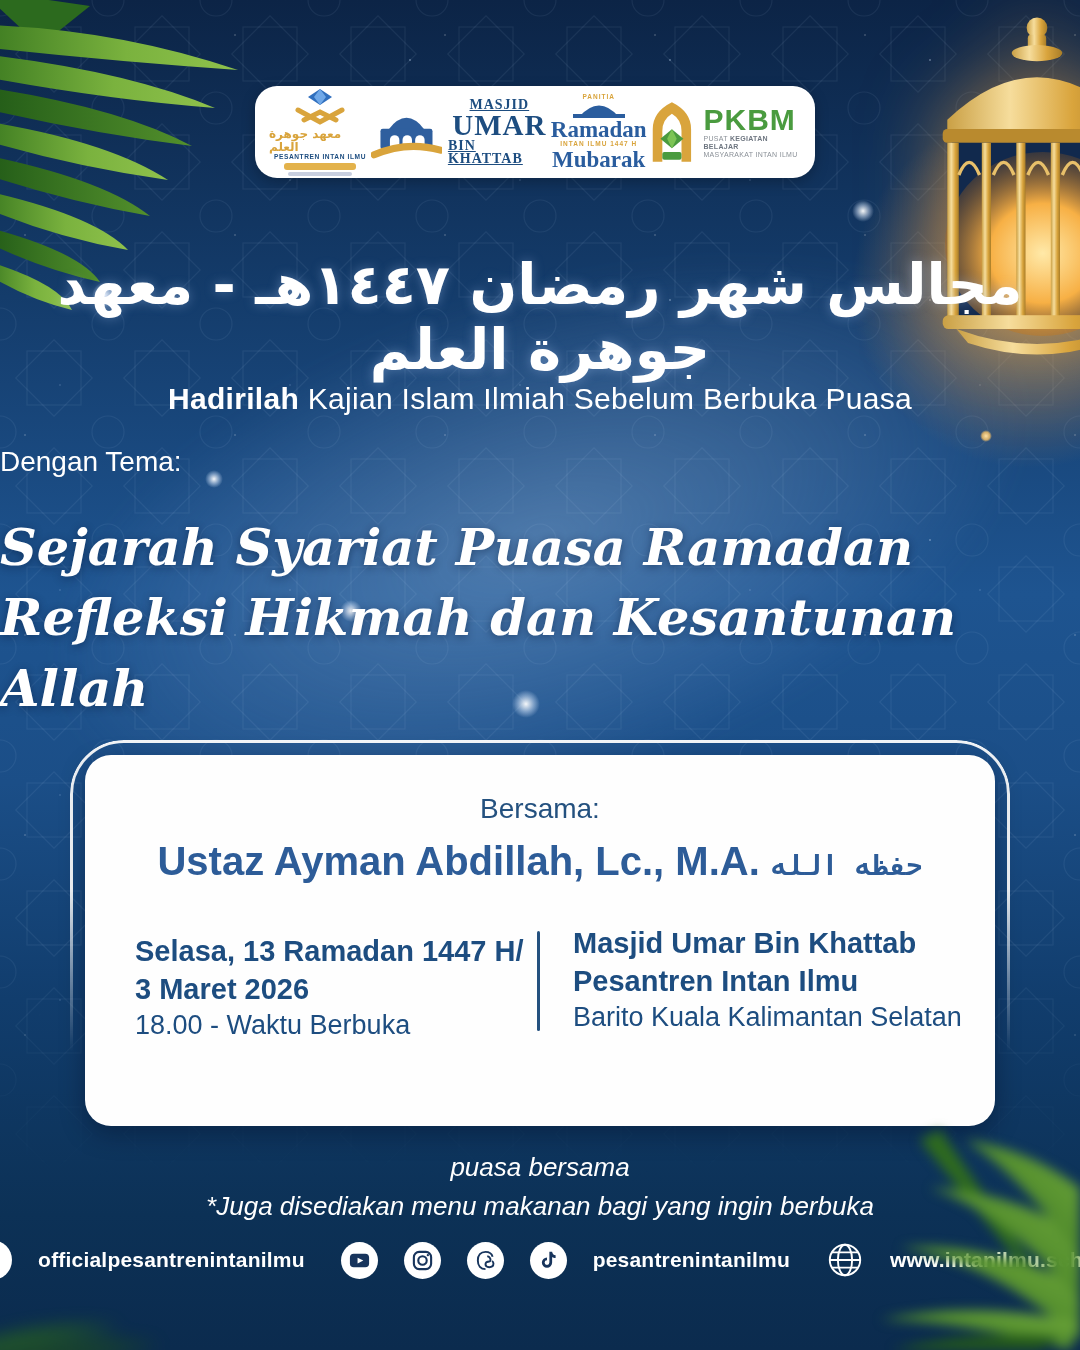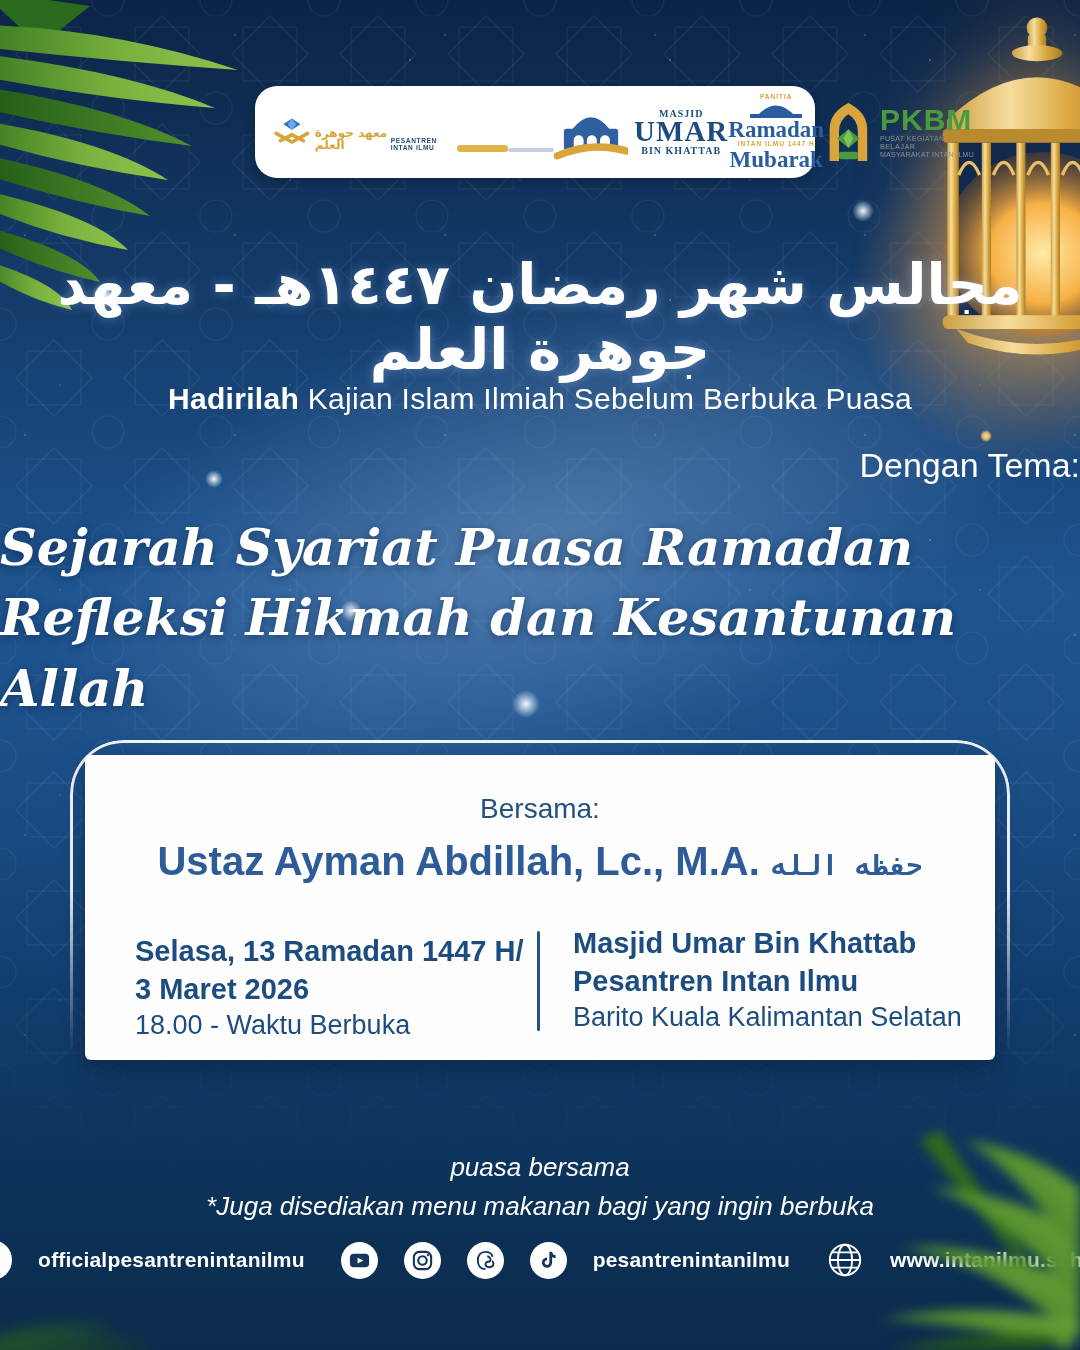--- a/index.html
+++ b/index.html
@@ -33,53 +33,53 @@
   .leaf-tl{position:absolute;left:0;top:0;}
   .leaf-br{position:absolute;right:0;bottom:0;filter:blur(6px);}
   .leaf-bl{position:absolute;left:-30px;bottom:-20px;filter:blur(9px);opacity:.85;}
   .lantern{position:absolute;right:-72px;top:14px;filter:drop-shadow(0 0 40px rgba(255,170,60,.55));}
   .lantern-glow{position:absolute;right:-130px;top:110px;width:360px;height:360px;border-radius:50%;
     background:radial-gradient(circle,rgba(255,190,90,.5) 0%,rgba(255,160,60,.22) 45%,transparent 70%);}
   
   .logo-bar{position:absolute;left:255px;top:86px;width:560px;height:92px;background:#fff;border-radius:22px;
     display:flex;align-items:center;justify-content:space-evenly;padding:0 14px;box-sizing:border-box;
     box-shadow:0 4px 14px rgba(0,0,0,.25);}
-  .lg1{display:flex;flex-direction:row;align-items:flex-end;line-height:1.05;}
+  .lg1{display:flex;flex-direction:column;align-items:center;line-height:1.05;}
   .lg1 .ar{color:#d9a43c;font-weight:bold;font-size:12px;font-family:"DejaVu Sans",sans-serif;}
   .lg1 .nm{color:#1d4d80;font-weight:bold;font-size:6.6px;letter-spacing:.6px;margin-top:1px;}
   .lg1 .bar{width:72px;height:7px;border-radius:3px;background:#e3b24b;margin-top:2px;}
   .lg1 .bar2{width:64px;height:4px;border-radius:2px;background:#c8cfe0;margin-top:2px;}
   .lg2{display:flex;align-items:center;gap:6px;}
   .lg2 .txt{display:flex;flex-direction:column;align-items:center;color:#1d4d80;font-family:"Liberation Serif",serif;line-height:.95;}
-  .lg2 .s{font-size:10px;font-weight:bold;letter-spacing:1px;}
+  .lg2 .s{font-size:14px;font-weight:bold;letter-spacing:1px;text-decoration:underline;}
   .lg2 .b{font-size:29px;font-weight:bold;letter-spacing:1px;}
   .lg3{display:flex;flex-direction:column;align-items:center;line-height:1;}
   .lg3 .tiny{color:#d9a43c;font-size:6.5px;font-weight:bold;letter-spacing:1px;}
   .lg3 .big{color:#2a5d9e;font-family:"Liberation Serif",serif;font-weight:bold;font-size:23px;}
   .lg4{display:flex;align-items:center;gap:7px;}
   .lg4 .txt{display:flex;flex-direction:column;line-height:1.15;}
   .lg4 .nm{color:#4a9b3f;font-weight:bold;font-size:30px;letter-spacing:1px;line-height:1;}
   .lg4 .sub{color:#8a9097;font-size:7px;letter-spacing:.3px;}
   .lg4 .sub b{color:#6e7680;}
   
   .callig{position:absolute;left:0;top:252px;width:100%;text-align:center;color:#fff;
     font-family:"DejaVu Sans",sans-serif;font-weight:bold;font-size:56px;letter-spacing:2px;
     text-shadow:0 0 12px rgba(180,210,255,.35);direction:rtl;}
   .invite{position:absolute;left:0;top:382px;width:100%;text-align:center;color:#fff;font-size:30px;letter-spacing:.3px;}
   .invite b{font-weight:bold;}
-  .theme-label{position:absolute;left:0;top:446px;width:100%;text-align:right;color:#fff;font-size:34px;}
+  .theme-label{position:absolute;left:0;top:446px;width:100%;text-align:left;color:#fff;font-size:28px;}
   .title{position:absolute;left:0;top:512px;width:100%;text-align:left;color:#fff;
     font-family:"DejaVu Serif",serif;font-style:italic;font-weight:bold;font-size:51px;line-height:1.38;
     text-shadow:0 2px 8px rgba(0,20,50,.45);}
   
   .card-outline{position:absolute;left:70px;top:740px;width:934px;height:384px;border:3px solid rgba(255,255,255,.95);
     border-radius:54px;
     -webkit-mask-image:linear-gradient(180deg,#000 38%,rgba(0,0,0,.45) 60%,transparent 80%);
     mask-image:linear-gradient(180deg,#000 38%,rgba(0,0,0,.45) 60%,transparent 80%);}
-  .card{position:absolute;left:85px;top:755px;width:910px;height:305px;background:#fefefe;border-radius:6px;
+  .card{position:absolute;left:85px;top:755px;width:910px;height:371px;background:#fefefe;border-radius:26px;
     box-shadow:0 8px 24px rgba(0,10,30,.35);}
   .bersama{position:absolute;left:0;top:38px;width:100%;text-align:center;color:#24517f;font-size:28px;font-weight:500;}
   .speaker{position:absolute;left:0;top:84px;width:100%;text-align:center;color:#2d5c98;font-weight:bold;font-size:40px;}
   .speaker .ar{font-family:Liberation Mono, monospace;font-size:28px;font-weight:bold;}
   .cols{position:absolute;left:0;top:170px;width:100%;}
   .col-left{position:absolute;left:50px;top:8px;color:#1d4d80;font-size:29px;line-height:1.3;white-space:nowrap;}
   .col-right{position:absolute;left:488px;top:0;color:#1d4d80;font-size:29px;line-height:1.3;white-space:nowrap;}
   .cols .b{font-weight:bold;}
   .cols .r{font-weight:400;font-size:27px;}
   .vdiv{position:absolute;left:452px;top:6px;width:3px;height:100px;background:#24517f;border-radius:2px;}

